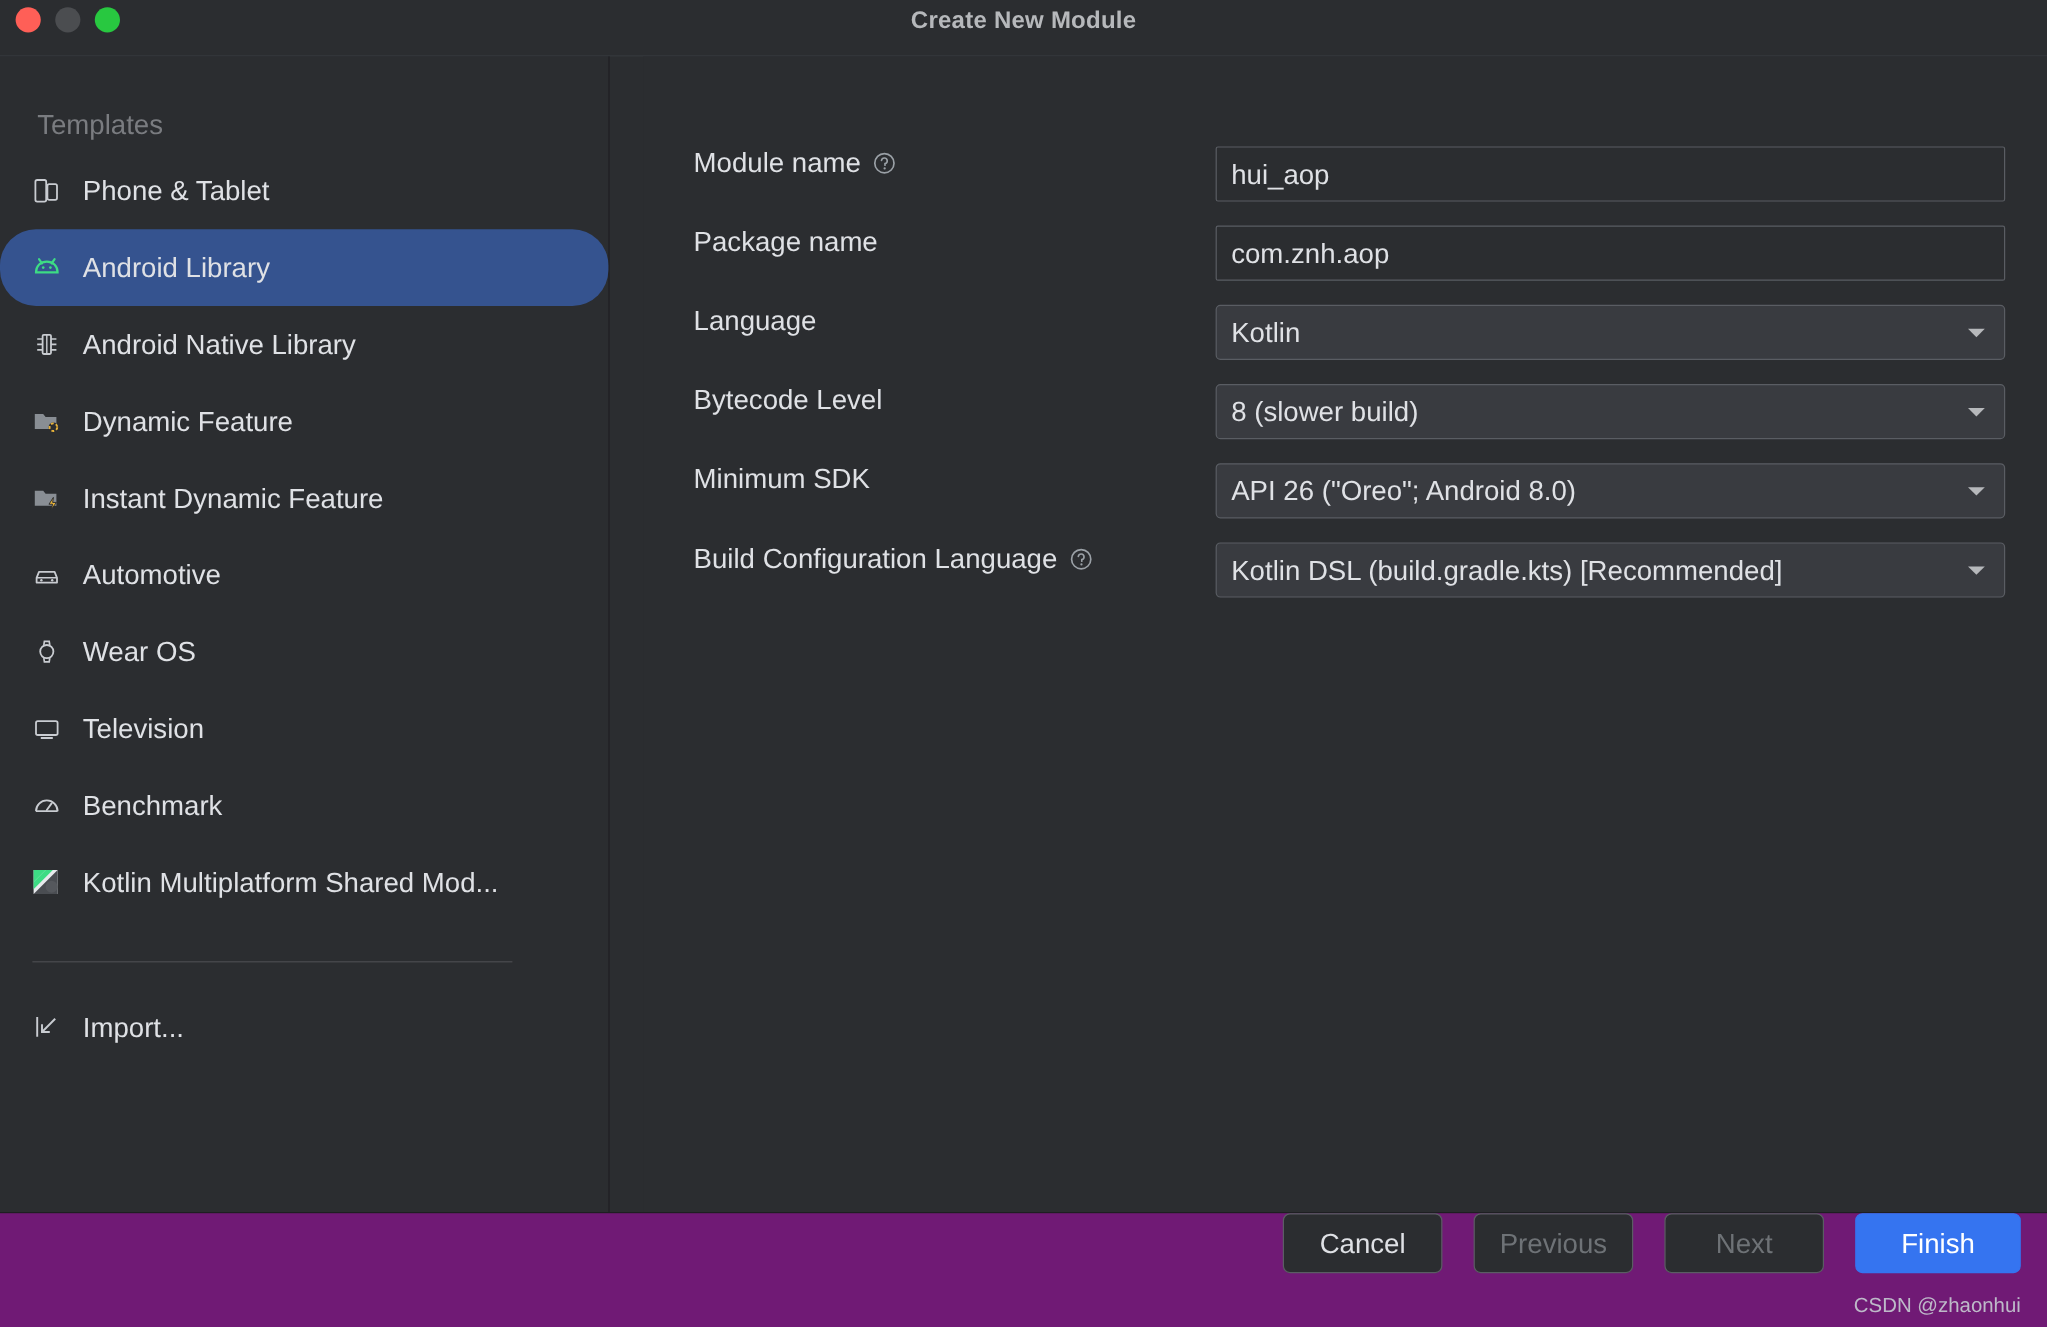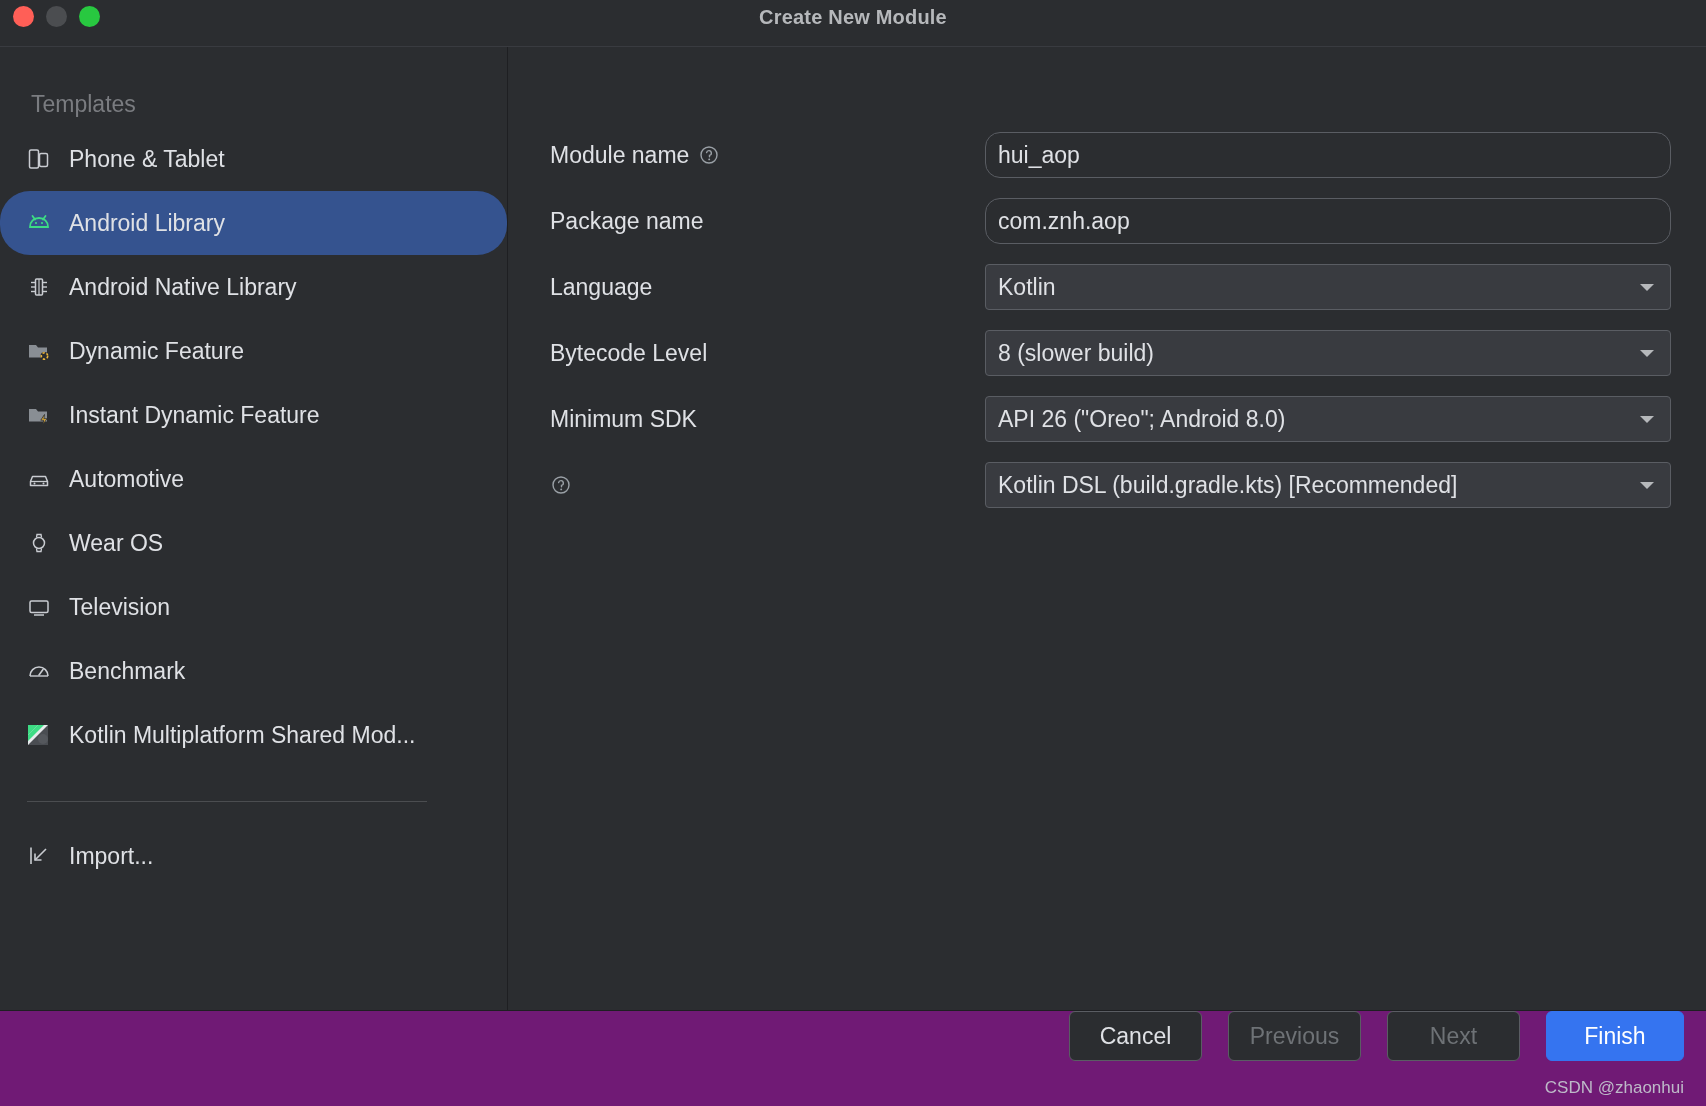--- a/index.html
+++ b/index.html
@@ -59,20 +59,21 @@
     color: #b6b8bb;
     letter-spacing: 0.2px;
   }
 
   
   .content {
     flex: 1 1 auto;
     display: flex;
     min-height: 0;
     border-top: 1px solid #393b40;
+    gap: 28px;
   }
 
   
   .sidebar {
     width: 507px;
     flex: 0 0 507px;
     background: #2b2d30;
     border-right: 1px solid #1e1f22;
     position: relative;
     display: flex;
@@ -130,21 +131,21 @@
   
   .panel {
     flex: 1 1 auto;
     position: relative;
     background: #2b2d30;
     padding: 75px 0 0 0;
     box-sizing: border-box;
   }
   .form-row {
     display: flex;
-    align-items: center;
+    align-items: flex-start;
     height: 66px;
     padding-left: 42px;
     padding-right: 35px;
   }
   .form-label {
     width: 435px;
     flex: 0 0 435px;
     font-size: 23px;
     color: #dfe1e5;
     display: flex;
@@ -163,21 +164,21 @@
     box-sizing: border-box;
     display: flex;
     align-items: center;
     font-size: 23px;
     padding: 0 12px;
     color: #dfe1e5;
   }
   .field.text {
     background: #2b2d30;
     border: 1px solid #5a5d63;
-    border-radius: 15px;
+    border-radius: 2px;
   }
   .field.select {
     background: #393b40;
     border: 1px solid #5a5d63;
     border-radius: 4px;
     justify-content: space-between;
   }
   .caret {
     width: 0; height: 0;
     border-left: 7px solid transparent;
@@ -442,20 +443,21 @@
           <span>Minimum SDK</span>
         </div>
         <div class="field select">
           <span class="field-value">API 26 ("Oreo"; Android 8.0)</span>
           <span class="caret"></span>
         </div>
       </div>
 
       <div class="form-row">
         <div class="form-label">
+          <span>Build Configuration Language</span>
           <span class="help-icon">
             <svg width="22" height="22" viewBox="0 0 22 22" fill="none">
               <circle cx="11" cy="11" r="8" stroke="#9aa0a6" stroke-width="1.4"></circle>
               <path d="M8.6 8.6 a2.4 2.4 0 1 1 2.9 2.8 v1.3" stroke="#9aa0a6" stroke-width="1.4" fill="none" stroke-linecap="round"></path>
               <circle cx="11.2" cy="15.4" r="0.95" fill="#9aa0a6"></circle>
             </svg>
           </span>
         </div>
         <div class="field select">
           <span class="field-value">Kotlin DSL (build.gradle.kts) [Recommended]</span>

